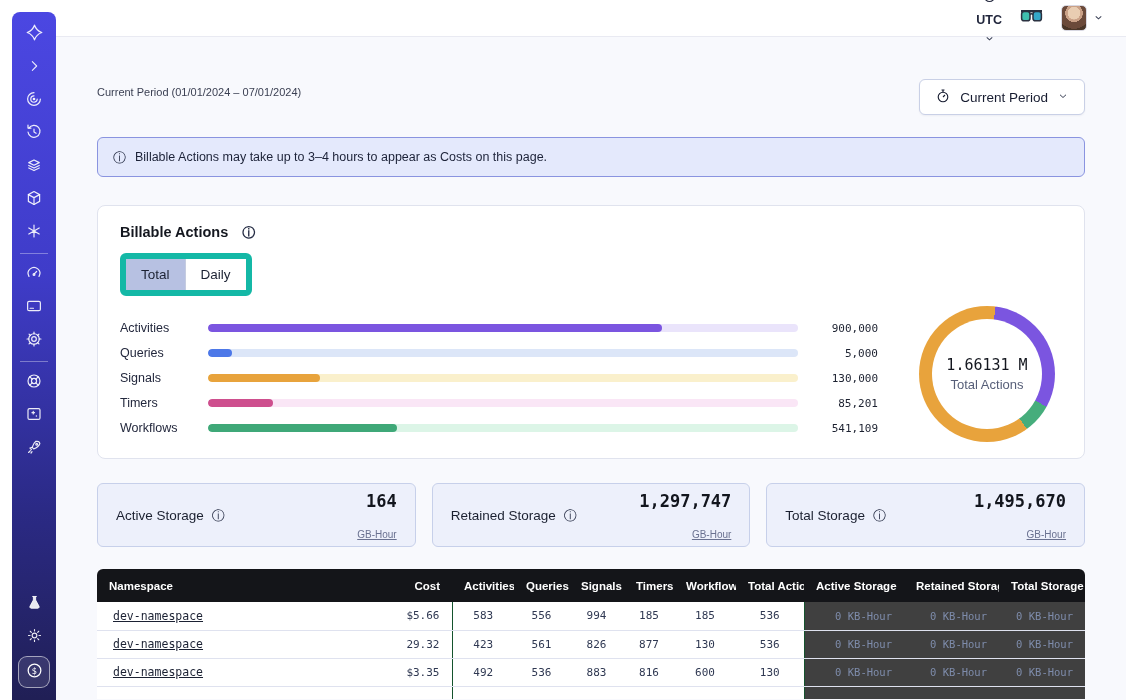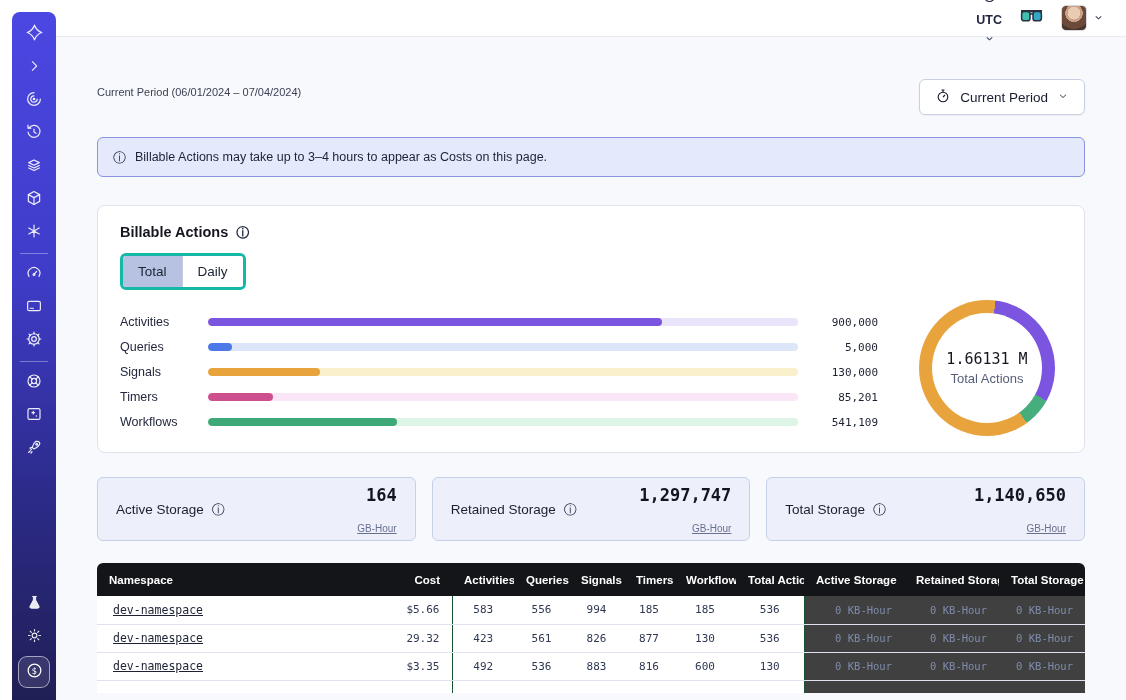--- a/index.html
+++ b/index.html
@@ -60,22 +60,22 @@
     background:#e4e9fc; border:1px solid #8a94e0; border-radius:6px;
     padding:0 15px; font-size:12.5px; color:#1c2238;
   }
   .info-i { font-size:13px; color:#262d45; line-height:1; }
 
   
   .card {
     margin-top:28px; background:#fff; border:1px solid #e0e3ee; border-radius:8px;
     padding:18px 22px 16px 22px;
   }
-  .card-title { font-size:14.5px; font-weight:700; color:#14171f; display:flex; align-items:center; gap:8px; }
-  .tabs { margin-top:13px; display:inline-flex; border:3px solid #14b8a6; border-radius:6px; overflow:hidden; background:#fff; }
+  .card-title { font-size:14.5px; font-weight:700; color:#14171f; display:flex; align-items:center; gap:14px; }
+  .tabs { margin-top:13px; display:inline-flex; border:6px solid #14b8a6; border-radius:6px; overflow:hidden; background:#fff; }
   .tab { padding:8px 15px; font-size:13.5px; color:#1c2233; cursor:pointer; background:#fff; }
   .tab + .tab { border-left:1px solid #c5cce0; }
   .tab.active { background:#b7c1e2; font-weight:500; }
 
   .chart-wrap { margin-top:18px; display:flex; align-items:center; gap:34px; }
   .bars { flex:1; }
   .bar-row { display:flex; align-items:center; height:25px; }
   .bar-label { width:80px; font-size:12.5px; color:#23283d; flex:none; }
   .bar-track { flex:1; height:8px; border-radius:4px; margin:0 16px 0 8px; position:relative; overflow:hidden; }
   .bar-fill { position:absolute; left:0; top:0; bottom:0; border-radius:4px; }
@@ -257,21 +257,21 @@
           <path d="M6 9.5 12 15l6-5.5"></path>
         </svg>
     </span>
   </div>
 </header>
 
 <main class="content">
 
   <div class="page-head">
     <div>
-      <div class="page-sub">Current Period (06/01/2024 – 07/04/2024)</div>
+      <div class="page-sub">Current Period (01/01/2024 – 07/01/2024)</div>
     </div>
     <button class="period-btn">
       <span>
         <svg width="16" height="16" viewBox="0 0 24 24" fill="none" stroke="#171c30" stroke-width="1.7">
             <circle cx="12" cy="13.5" r="7.2"></circle>
             <path d="M9.8 3h4.4M12 3v3.2M12 13.5l3-3"></path>
           </svg>
       </span>
       <span>Current Period</span>
       <span class="chev">
@@ -365,21 +365,21 @@
           <div class="s-value mono">1,297,747</div>
           <div class="s-unit">GB-Hour</div>
         </div>
       </div>
       <div class="s-card">
         <div class="s-label">
           <span>Total Storage</span>
           <span class="info-i">ⓘ</span>
         </div>
         <div class="s-right">
-          <div class="s-value mono">1,140,650</div>
+          <div class="s-value mono">1,495,670</div>
           <div class="s-unit">GB-Hour</div>
         </div>
       </div>
     </div>
 
   <div class="tbl-wrap">
     <table>
       <colgroup>
         <col style="width:250px">
           <col style="width:105px">

